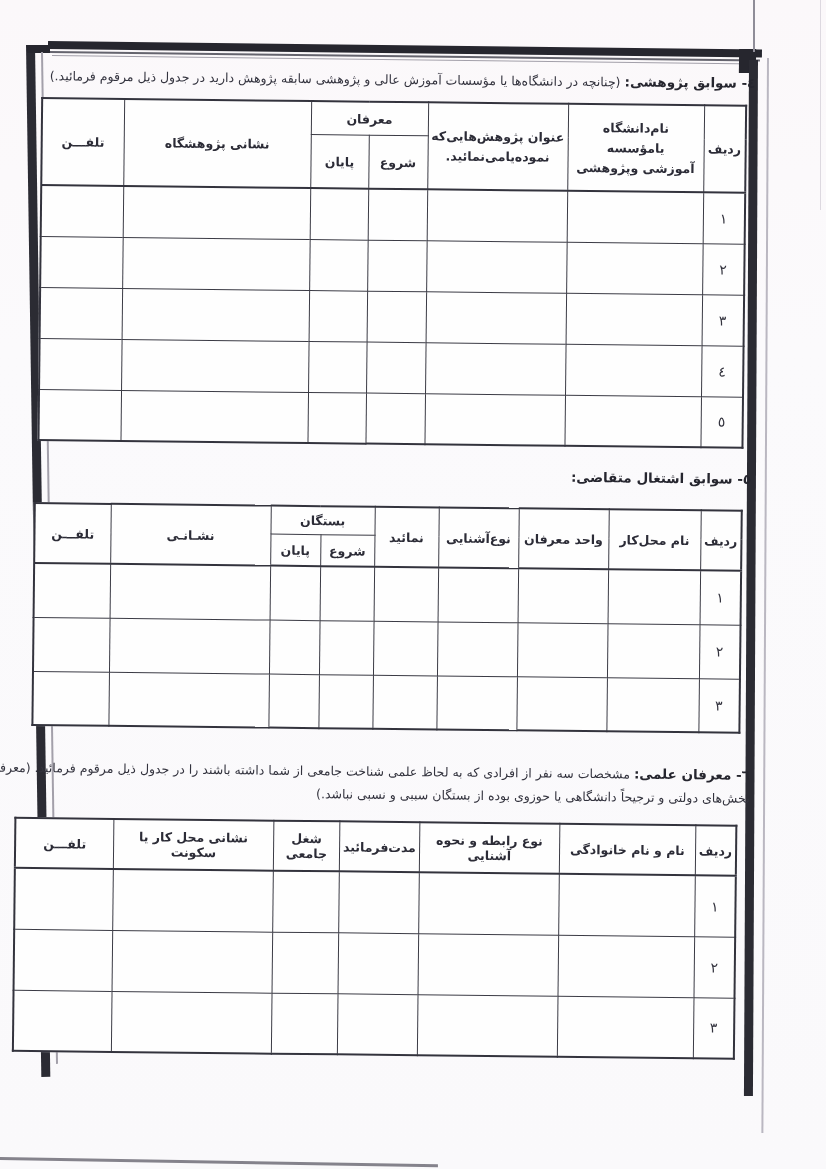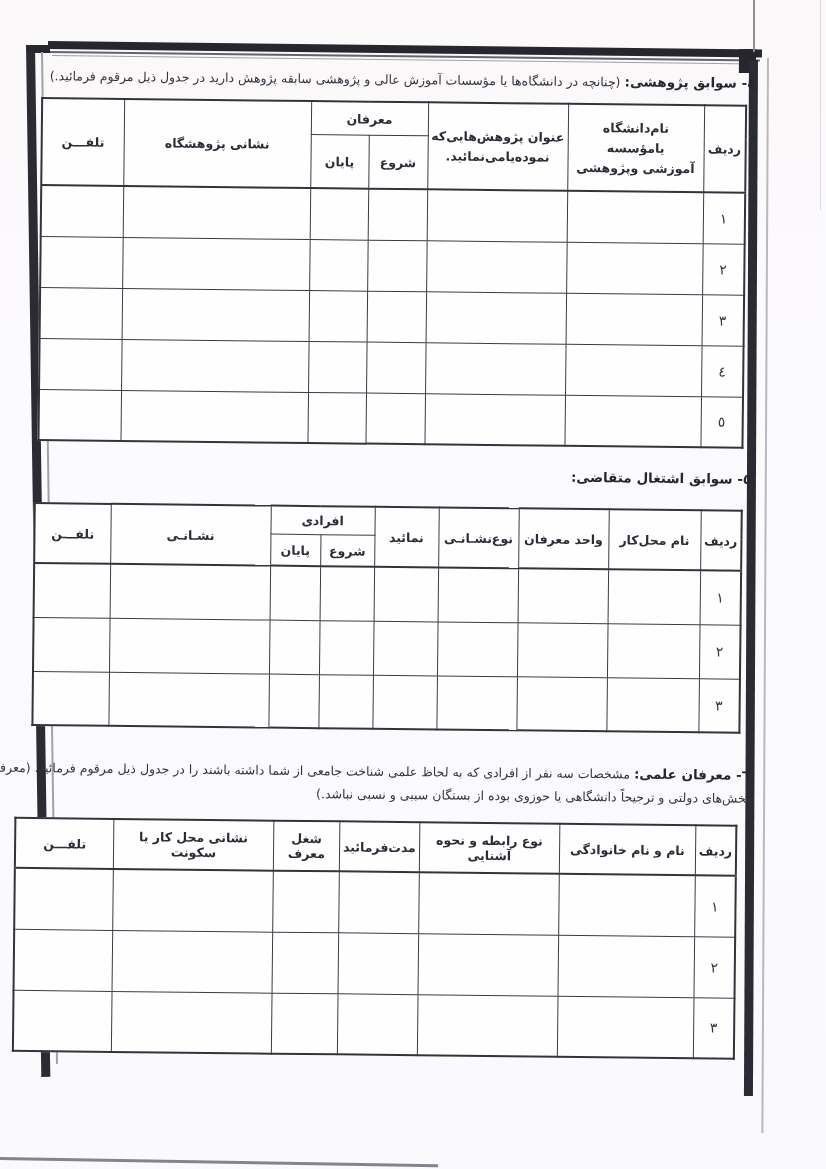--- a/index.html
+++ b/index.html
@@ -167,23 +167,23 @@
         <col style="width:54px">
         <col style="width:50px">
         <col style="width:160px">
         <col style="width:76px">
     </colgroup>
     <thead>
       <tr class="hr1">
         <th rowspan="2">ردیف</th>
         <th rowspan="2">نام محل‌کار</th>
         <th rowspan="2">واحد معرفان</th>
-        <th rowspan="2">نوع‌نشـانـی</th>
+        <th rowspan="2">نوع‌آشنایی</th>
         <th rowspan="2">نمائید</th>
-        <th colspan="2">افرادی</th>
+        <th colspan="2">بستگان</th>
         <th rowspan="2">نشـانـی</th>
         <th rowspan="2">تلفـــن</th>
       </tr>
       <tr class="hr2">
         <th>شروع</th>
         <th>پایان</th>
       </tr>
     </thead>
     <tbody>
       <tr>
@@ -239,21 +239,21 @@
       <col style="width:66px">
         <col style="width:160px">
         <col style="width:98px">
     </colgroup>
     <thead>
       <tr>
         <th>ردیف</th>
         <th>نام و نام خانوادگی</th>
         <th>نوع رابطه و نحوه آشنایی</th>
         <th>مدت‌فرمائید</th>
-        <th>شغل معرف</th>
+        <th>شغل جامعی</th>
         <th>نشانی محل کار یا سکونت</th>
         <th>تلفـــن</th>
       </tr>
     </thead>
     <tbody>
       <tr>
         <td class="num">١</td>
         <td></td>
           <td></td>
           <td></td>

